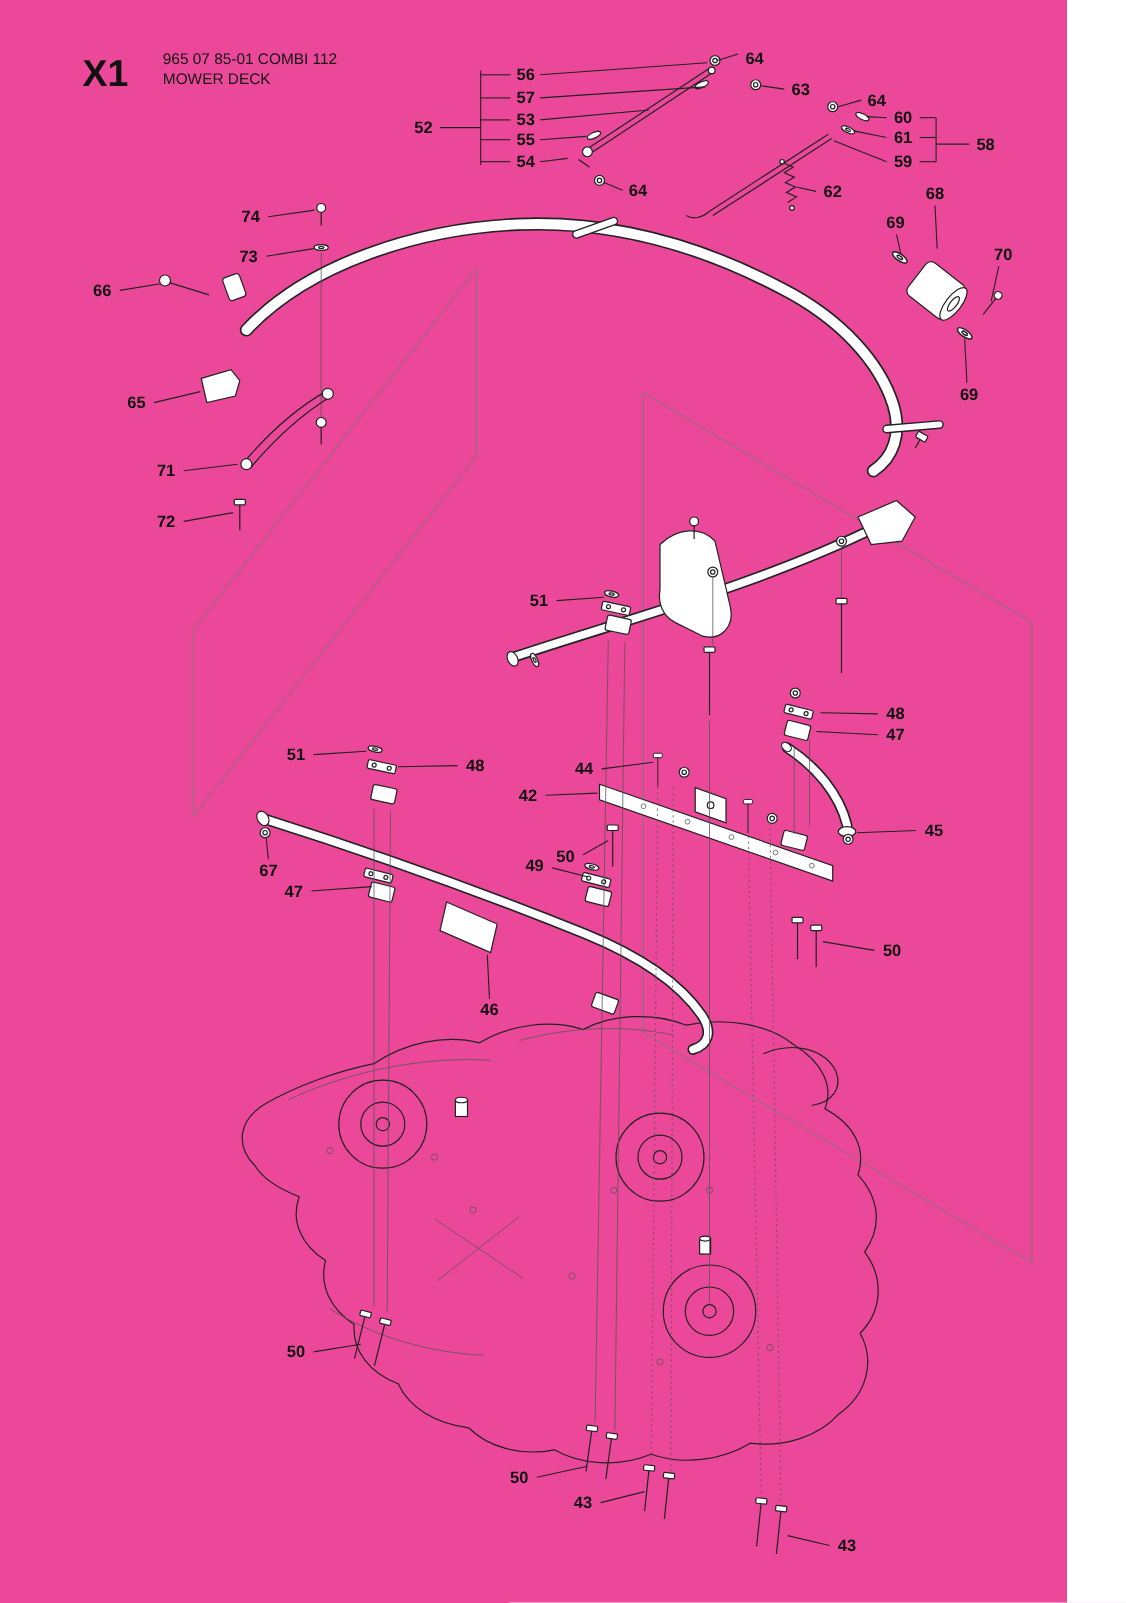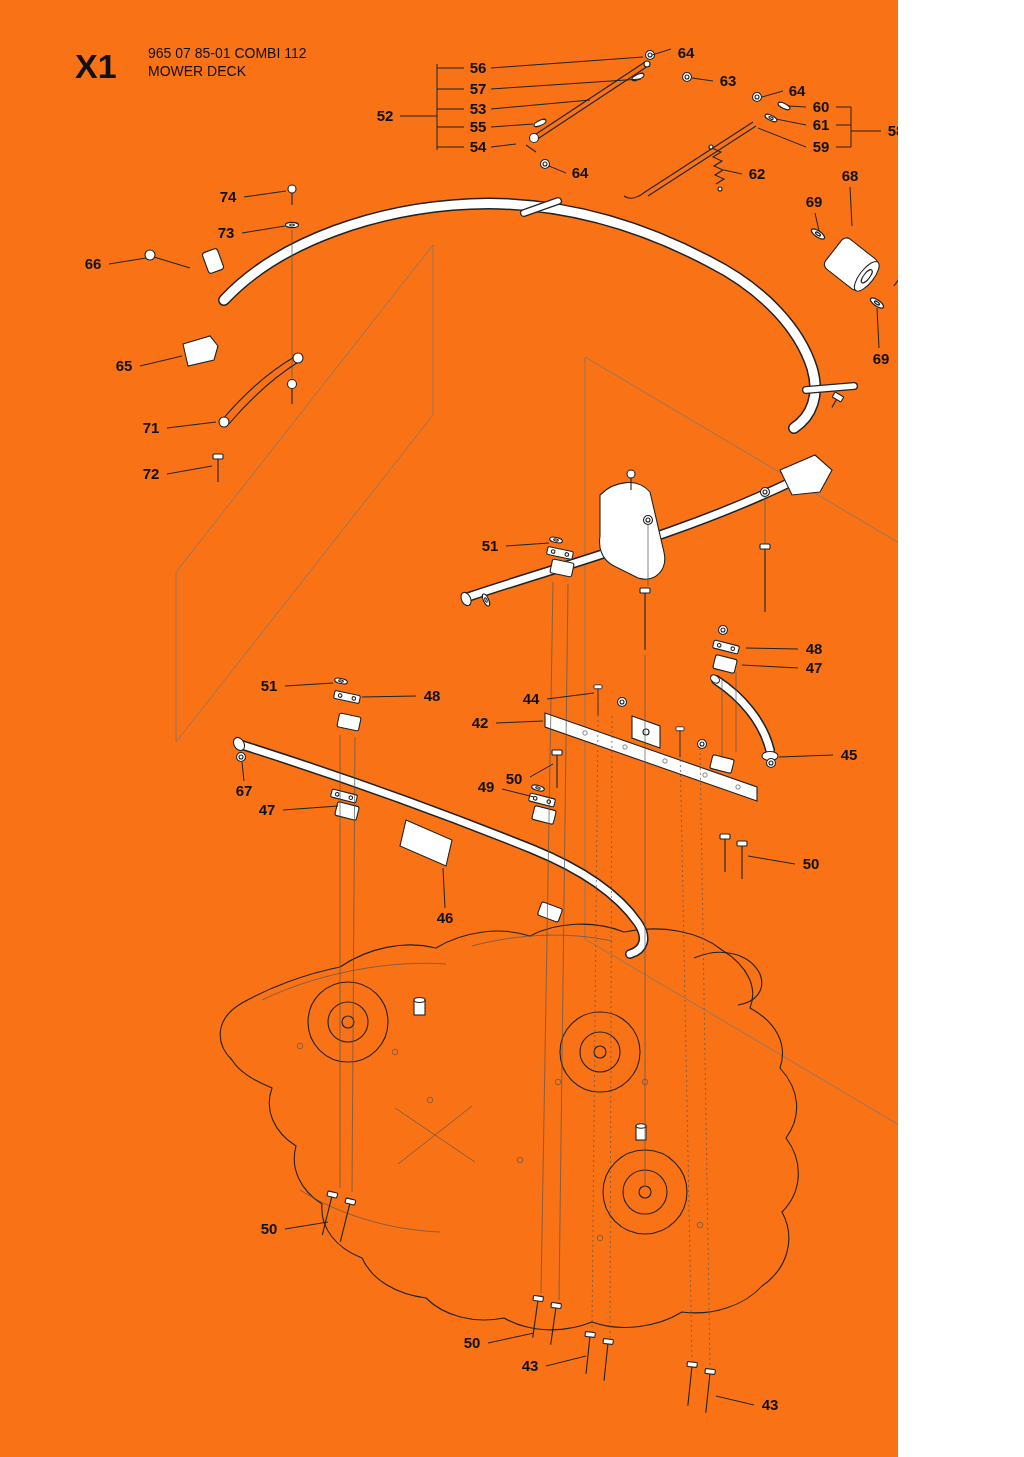--- a/index.html
+++ b/index.html
@@ -1,16 +1,16 @@
 <!DOCTYPE html>
 <html><head>
 <meta charset="utf-8">
 <style>
   html,body{margin:0;padding:0;background:#fff;}
-  .page{position:relative;width:898px;height:1457px;background:#f97316;overflow:hidden;
+  .page{position:relative;width:970px;height:1457px;background:#ec4899;overflow:hidden;
         font-family:"Liberation Sans",sans-serif;}
   svg{display:block;}
   .part{fill:#fff;stroke:#222;stroke-width:1.1;}
   .thin{fill:none;stroke:#222;stroke-width:1.1;}
   .xthin{fill:none;stroke:#555;stroke-width:0.7;}
   .plane{fill:none;stroke:#777;stroke-width:0.8;}
   .leader{stroke:#222;stroke-width:1;}
   .dot{stroke-dasharray:2,3;}
   .tubeO{fill:none;stroke:#222;stroke-width:12;stroke-linecap:round;}
   .tubeI{fill:none;stroke:#fff;stroke-width:9;stroke-linecap:round;}

